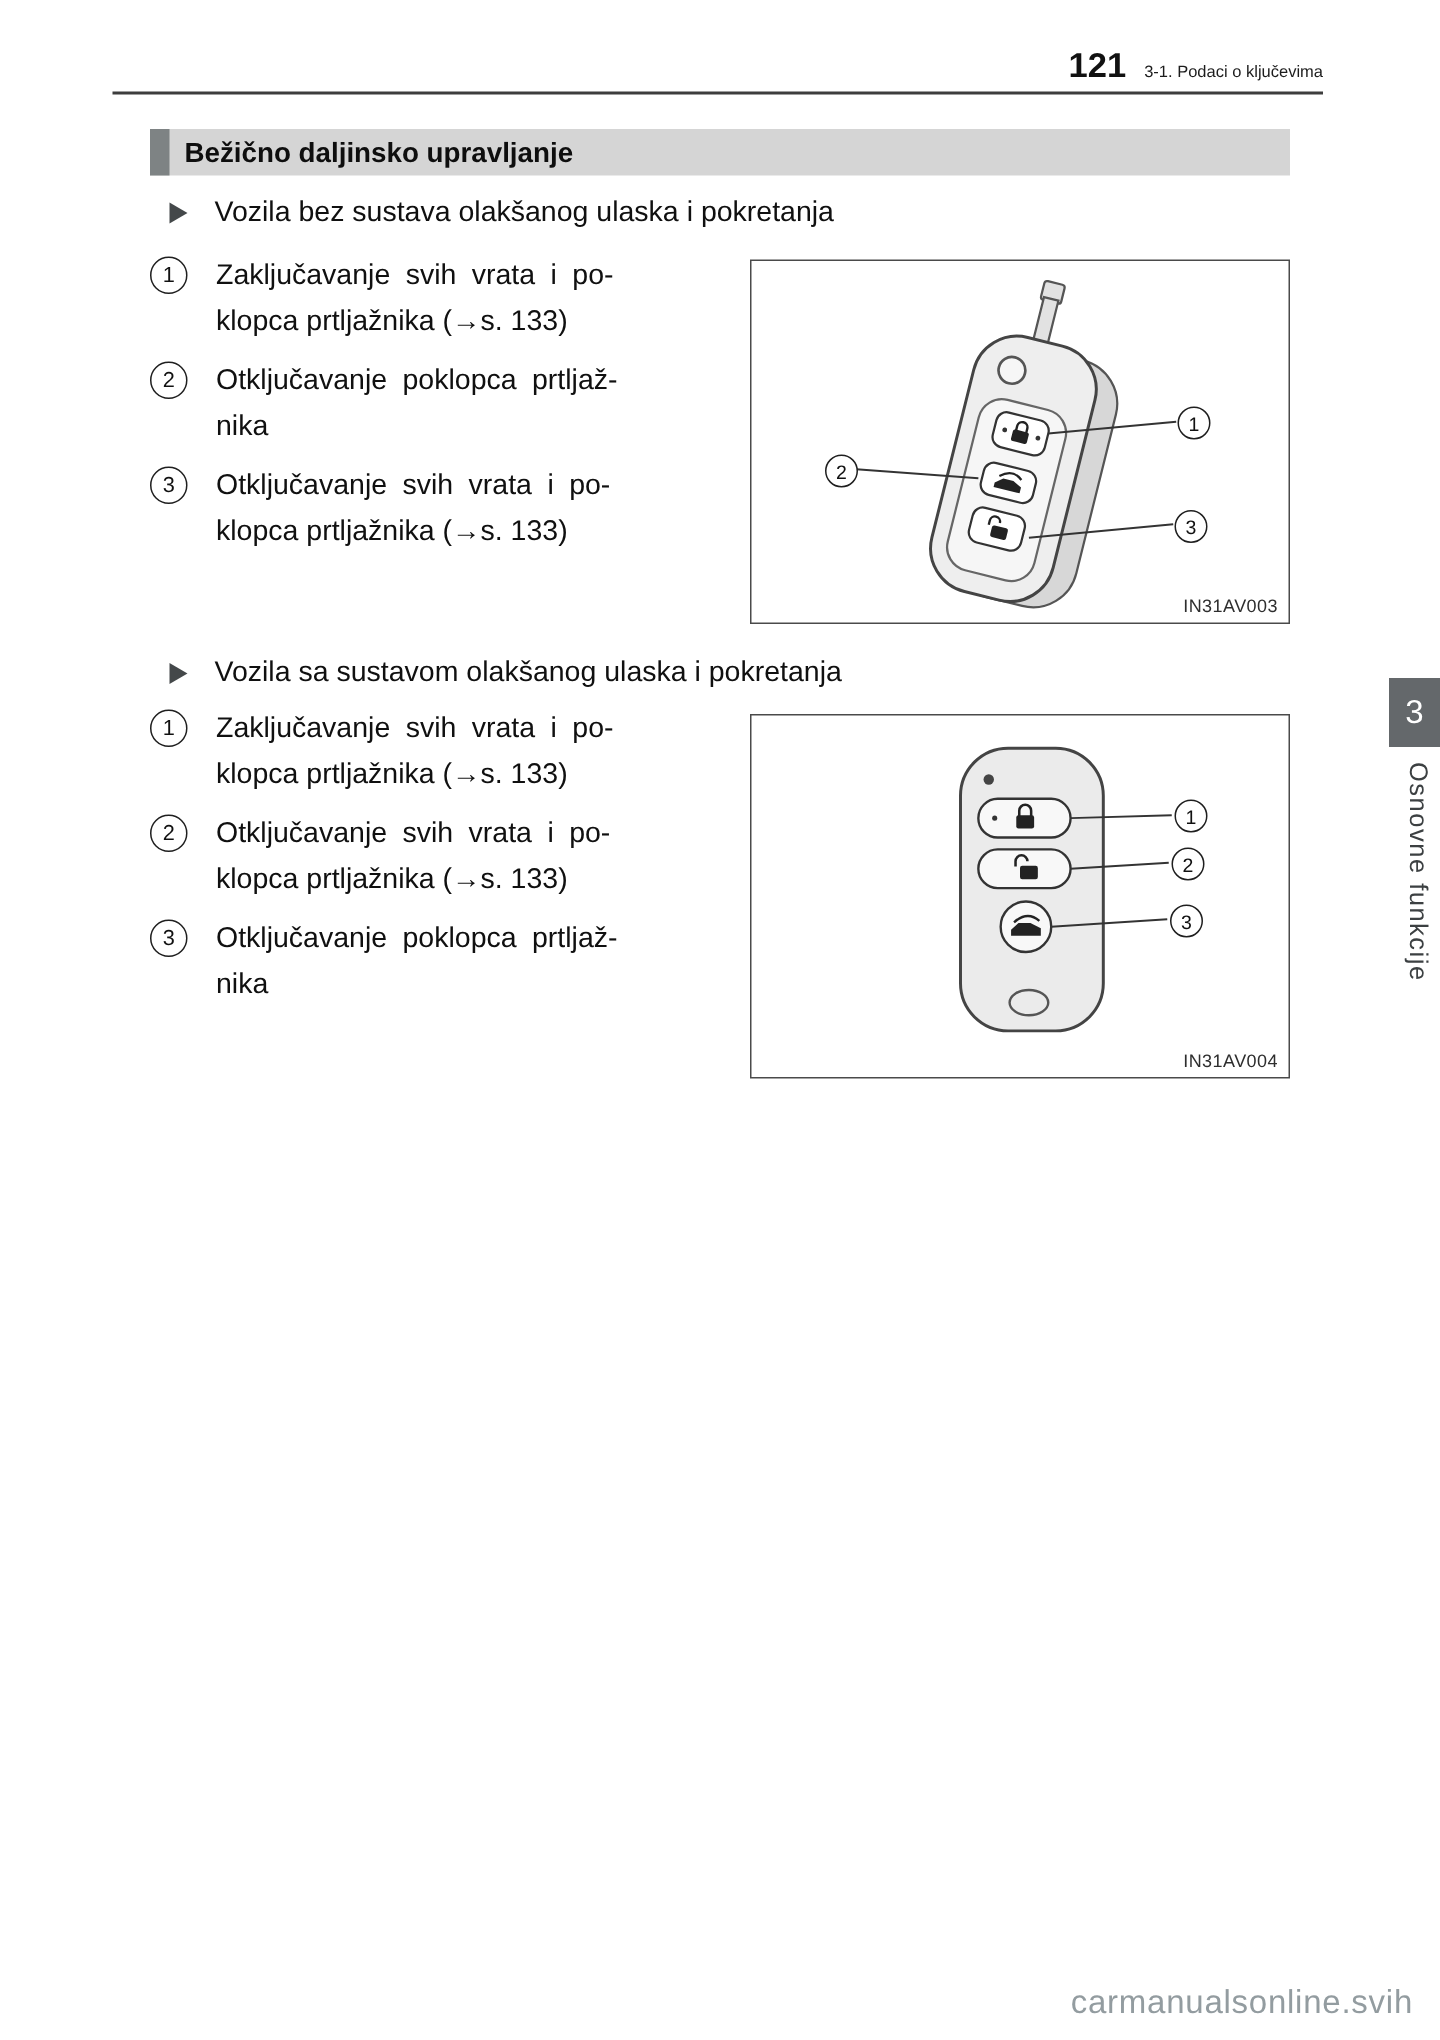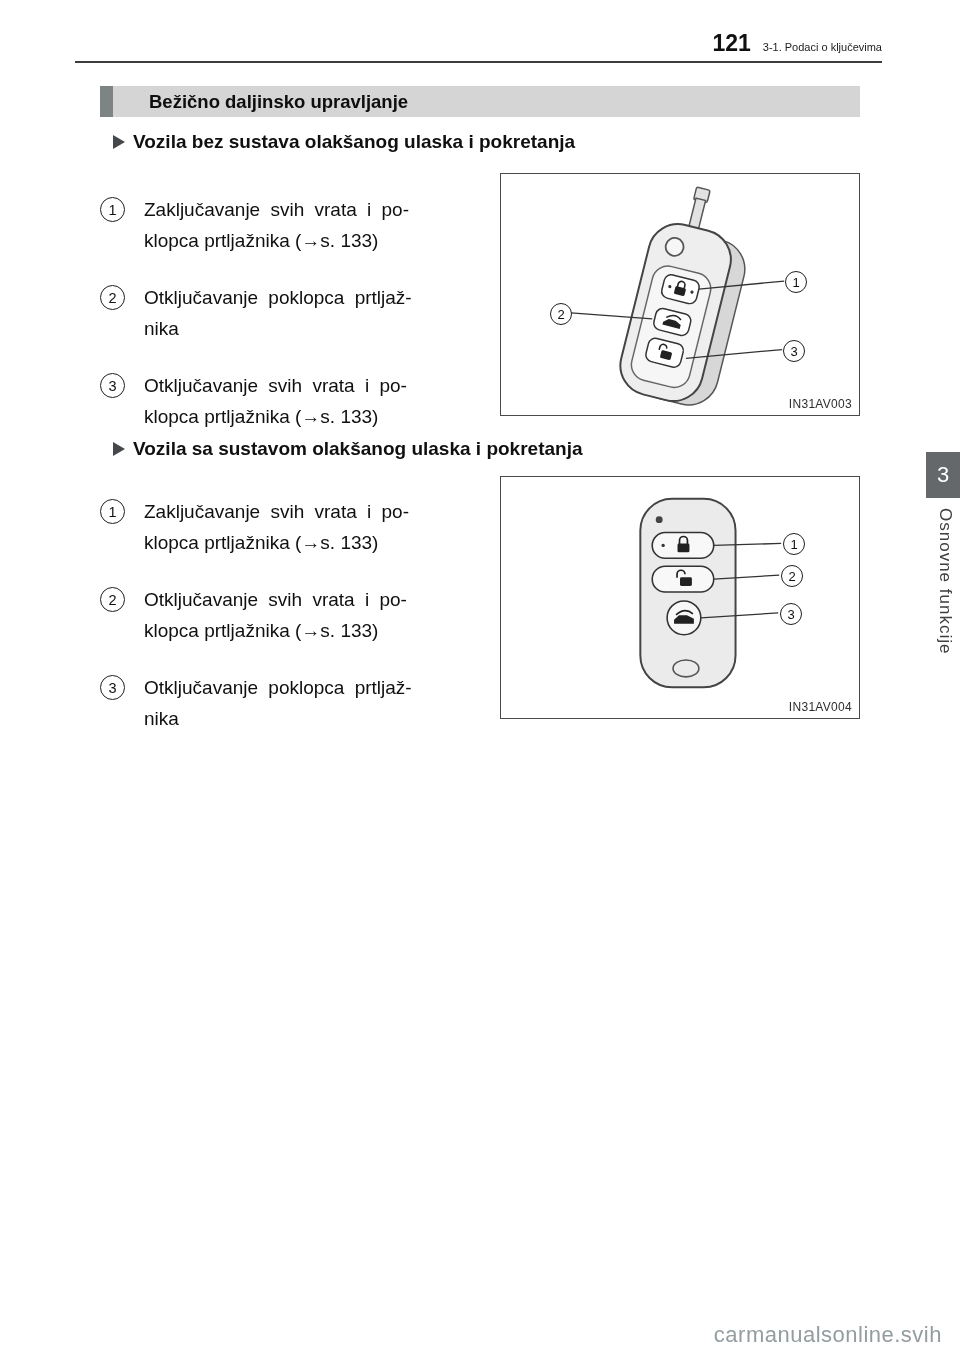--- a/index.html
+++ b/index.html
@@ -10,40 +10,40 @@
 
   
   .page-header { position:absolute; top:30px; right:78px; display:flex; align-items:baseline; gap:12px; }
   .page-num { font-size:23px; font-weight:bold; color:#111; }
   .chapter-title { font-size:11px; color:#1c1c1c; }
   .header-rule { position:absolute; top:61px; left:75px; width:807px; height:2px; background:#3d3d3d; }
 
   
   .section-bar { position:absolute; top:86px; left:100px; width:760px; height:31px; background:#d5d5d5; display:flex; align-items:center; }
   .section-accent { width:13px; height:31px; background:#7e8384; }
-  .section-title { font-size:18.5px; font-weight:bold; margin-left:36px; color:#0e0e0e; }
-
-  
-  .sub-heading { position:absolute; left:113px; display:flex; align-items:center; gap:8px; font-size:19px; color:#101010;font-weight:bold; }
+  .section-title { font-size:18.5px; font-weight:bold; margin-left:10px; color:#0e0e0e; }
+
+  
+  .sub-heading { position:absolute; left:113px; display:flex; align-items:center; gap:18px; font-size:19px; color:#101010; }
   .sub-heading.h1 { top:131px; }
   .sub-heading.h2 { top:438px;align-items:center; }
   .arrow-icon { width:0; height:0; border-left:12px solid #44484a; border-top:7px solid transparent; border-bottom:7px solid transparent; flex:0 0 auto; }
 
   
   .items { position:absolute; left:100px; width:394px; }
   .items.g1 { top:168px; }
   .items.g2 { top:470px; }
   .item { position:relative; padding-left:44px; margin-bottom:8px; min-height:62px; }
   .item-num {
     position:absolute; left:0; top:3px; width:25px; height:25px; box-sizing:border-box;
     border:1.5px solid #1f1f1f; border-radius:50%; background:#fff;
     display:flex; align-items:center; justify-content:center; font-size:14.5px; color:#111;
   }
   .item-line { display:block; font-size:19px; line-height:31px; color:#101010; }
-  .item-line.l1 { word-spacing:5px;margin-top:26px; }
+  .item-line.l1 { word-spacing:5px; }
 
   
   .figure { position:absolute; left:500px; width:360px; height:243px; border:1px solid #4a4a4a; background:#ffffff; box-sizing:border-box; }
   .figure.f1 { top:173px; }
   .figure.f2 { top:476px; }
   .fig-svg { position:absolute; left:0; top:0; width:100%; height:100%; }
   .fig-label { position:absolute; right:7px; bottom:4px; font-size:12px; color:#2e2e2e; letter-spacing:0.3px; }
   .callout {
     position:absolute; width:22px; height:22px; box-sizing:border-box; border:1.5px solid #1f1f1f;
     border-radius:50%; background:#fff; display:flex; align-items:center; justify-content:center;

